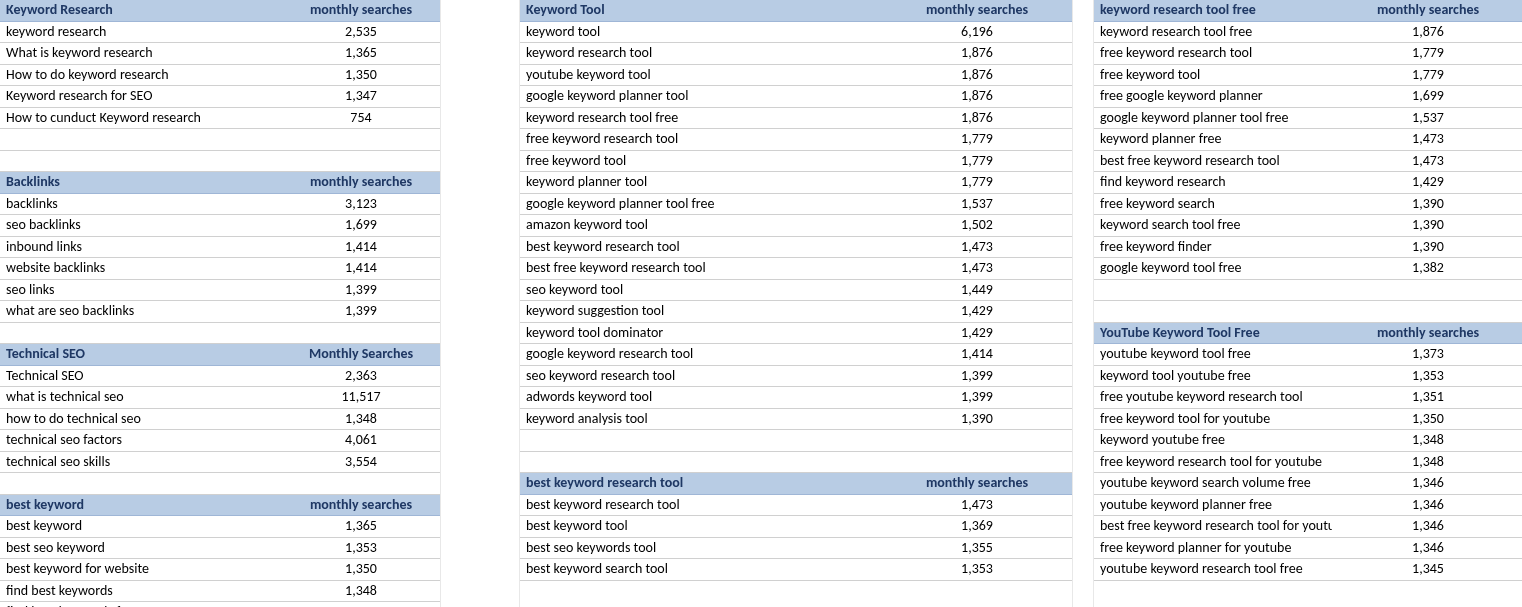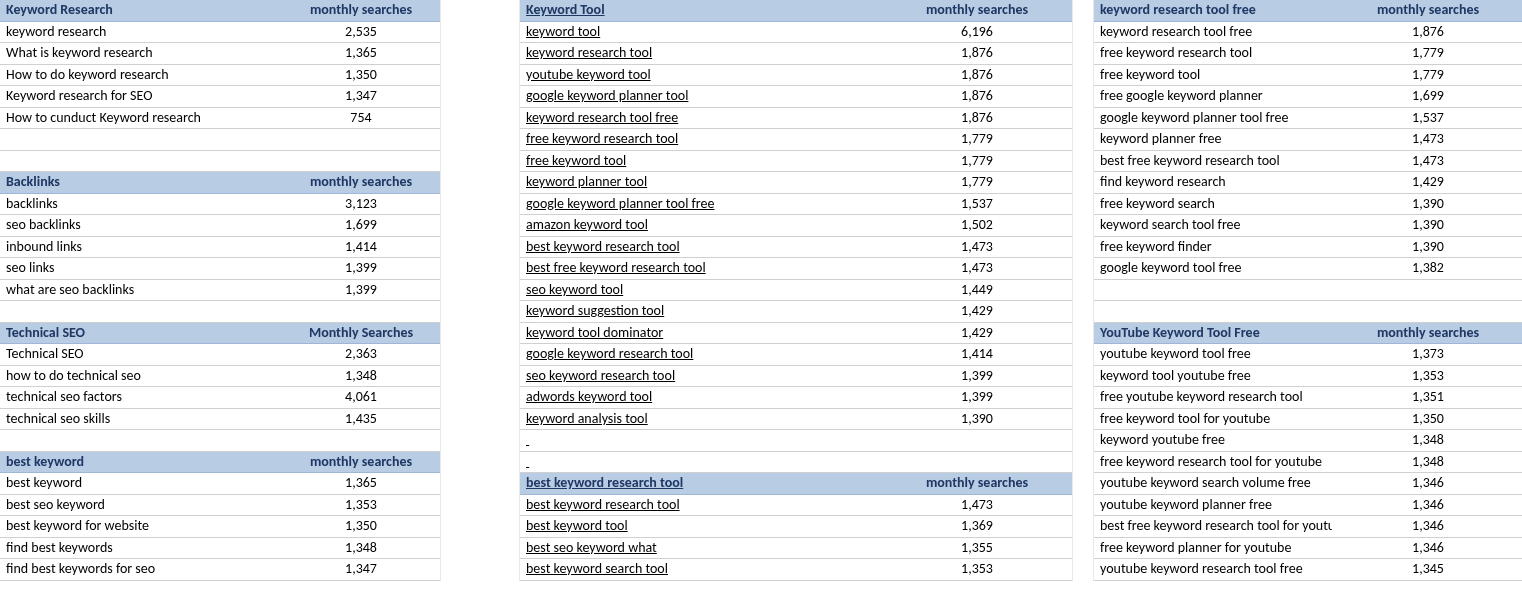--- a/index.html
+++ b/index.html
@@ -35,21 +35,21 @@
   .tbl td {
     border-bottom: 1px solid #d0d0d0;
     padding: 1px 4px 1px 6px;
     height: 18.5px;
     line-height: 18.5px;
     white-space: nowrap;
     overflow: hidden;
   }
   .col1 .c-key { width: 280px; }
   .col1 .c-val { width: 160px; text-align: center; }
-  .col2 .c-key { width: 360px; text-decoration: underline; }
+  .col2 .c-key { width: 360px; }
   .col2 .c-val { width: 192px; text-align: center; }
   .col3 .c-key { width: 238px; }
   .col3 .c-val { width: 190px; text-align: center; }
 
   tr.header td {
     background: #b8cce4;
     font-weight: bold;
     color: #1f3864;
     border-bottom: 1px solid #9fb6d6;
   }
@@ -116,50 +116,58 @@
           </tr>
           <tr>
             <td class="c-key">seo backlinks</td>
             <td class="c-val">1,699</td>
           </tr>
           <tr>
             <td class="c-key">inbound links</td>
             <td class="c-val">1,414</td>
           </tr>
           <tr>
+            <td class="c-key">website backlinks</td>
+            <td class="c-val">1,414</td>
+          </tr>
+          <tr>
             <td class="c-key">seo links</td>
             <td class="c-val">1,399</td>
           </tr>
           <tr>
             <td class="c-key">what are seo backlinks</td>
             <td class="c-val">1,399</td>
           </tr>
           <tr class="blank">
             <td class="c-key">&nbsp;</td>
             <td class="c-val">&nbsp;</td>
           </tr>
           <tr class="header">
             <td class="c-key">Technical SEO</td>
             <td class="c-val">Monthly Searches</td>
           </tr>
           <tr>
             <td class="c-key">Technical SEO</td>
             <td class="c-val">2,363</td>
           </tr>
           <tr>
+            <td class="c-key">what is technical seo</td>
+            <td class="c-val">11,517</td>
+          </tr>
+          <tr>
             <td class="c-key">how to do technical seo</td>
             <td class="c-val">1,348</td>
           </tr>
           <tr>
             <td class="c-key">technical seo factors</td>
             <td class="c-val">4,061</td>
           </tr>
           <tr>
             <td class="c-key">technical seo skills</td>
-            <td class="c-val">1,435</td>
+            <td class="c-val">3,554</td>
           </tr>
           <tr class="blank">
             <td class="c-key">&nbsp;</td>
             <td class="c-val">&nbsp;</td>
           </tr>
           <tr class="header">
             <td class="c-key">best keyword</td>
             <td class="c-val">monthly searches</td>
           </tr>
           <tr>
@@ -287,21 +295,21 @@
           </tr>
           <tr>
             <td class="c-key">best keyword research tool</td>
             <td class="c-val">1,473</td>
           </tr>
           <tr>
             <td class="c-key">best keyword tool</td>
             <td class="c-val">1,369</td>
           </tr>
           <tr>
-            <td class="c-key">best seo keyword what</td>
+            <td class="c-key">best seo keywords tool</td>
             <td class="c-val">1,355</td>
           </tr>
           <tr>
             <td class="c-key">best keyword search tool</td>
             <td class="c-val">1,353</td>
           </tr>
         </tbody>
     </table>
   </div>
   <div class="spacer2"></div>

